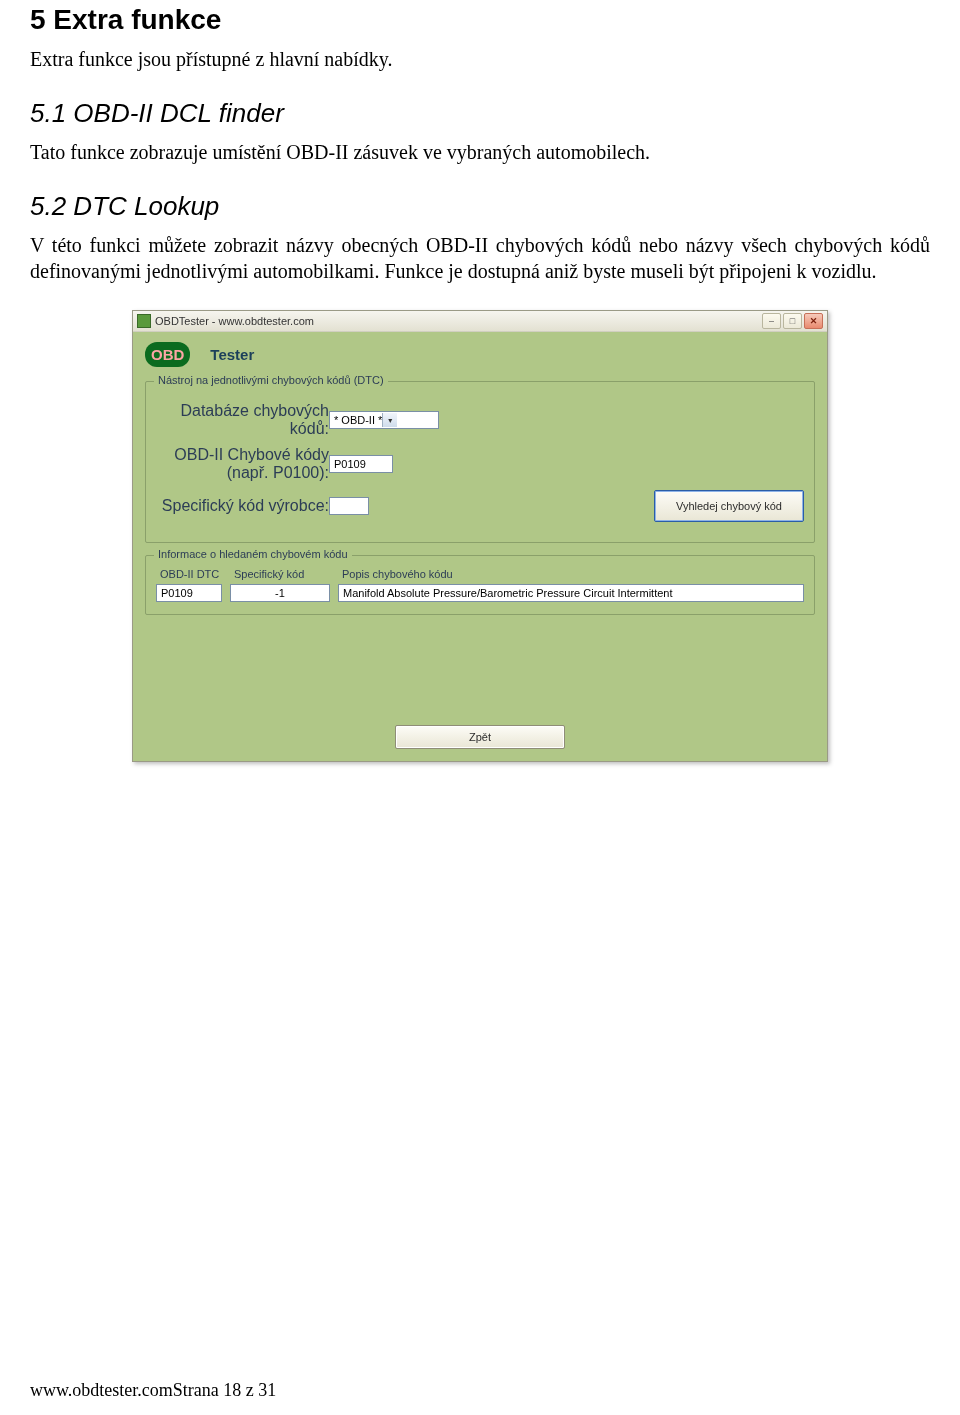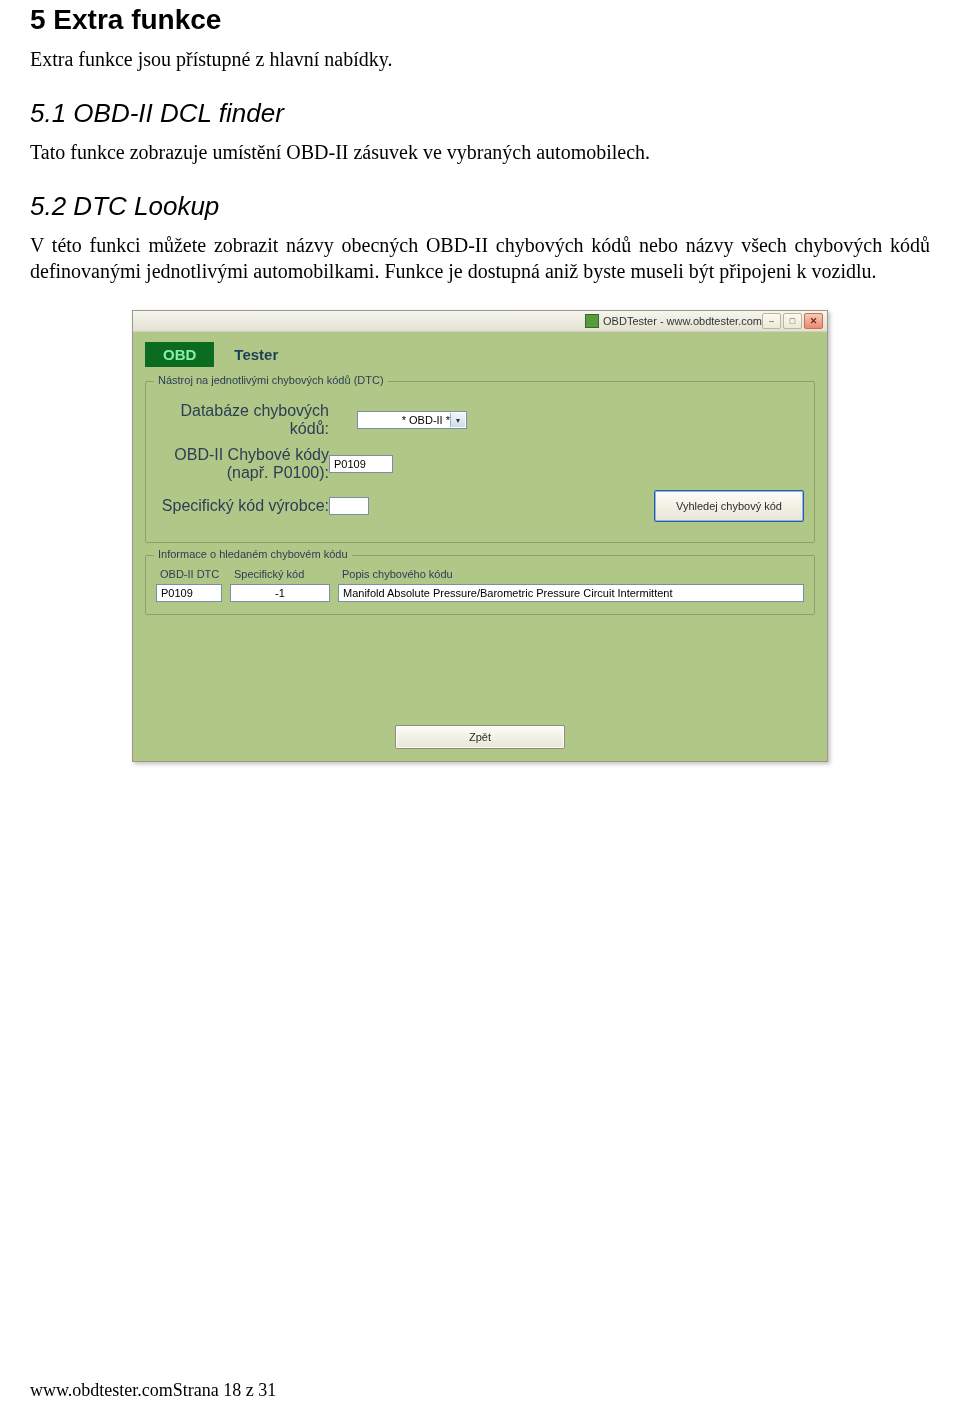--- a/index.html
+++ b/index.html
@@ -52,21 +52,21 @@
     font-family: Tahoma, Arial, sans-serif;
     font-size: 11px;
   }
   .titlebar {
     height: 20px;
     background: linear-gradient(#f6f5ef, #e3e1d2);
     border-bottom: 1px solid #d0cfc0;
     display: flex;
     align-items: center;
     padding: 0 4px;
-    justify-content: flex-end;
+    justify-content: space-between;
     color: #333;
   }
   .title-left {
     display: flex;
     align-items: center;
     gap: 4px;
   }
   .tb-icon {
     width: 12px;
     height: 12px;
@@ -100,26 +100,27 @@
   .app-body {
     padding: 10px 12px 12px 12px;
     background: #b0c787;
   }
   .logo {
     display: inline-block;
     margin-bottom: 14px;
   }
   .logo-box {
     background: #0b6b1f;
-    color: #86efac;
+    color: #fca5a5;
     font-weight: bold;
     font-family: Arial, sans-serif;
     font-size: 15px;
-    padding: 4px 18px;
+    padding: 4px 6px;
     display: inline-block;
+    border-radius: 12px;
   }
   .logo-rest {
     color: #1b3f5a;
     font-weight: bold;
     font-family: Arial, sans-serif;
     font-size: 15px;
     display: inline-block;
     padding-left: 20px;
   }
 
@@ -157,22 +158,21 @@
     background: #fff;
     border: 1px solid #7a8fa6;
     font-size: 11px;
     padding: 0 4px;
     display: flex;
     align-items: center;
     box-sizing: border-box;
   }
   .combo {
     width: 110px;
-    justify-content: flex-end;
-    margin-left: 28px;
+    justify-content: flex-start;
   }
   .combo .caret {
     width: 14px;
     height: 14px;
     border-left: 1px solid #9fb0c2;
     background: linear-gradient(#f1f5fb, #cfdceb);
     display: flex;
     align-items: center;
     justify-content: center;
     margin-right: -3px;

